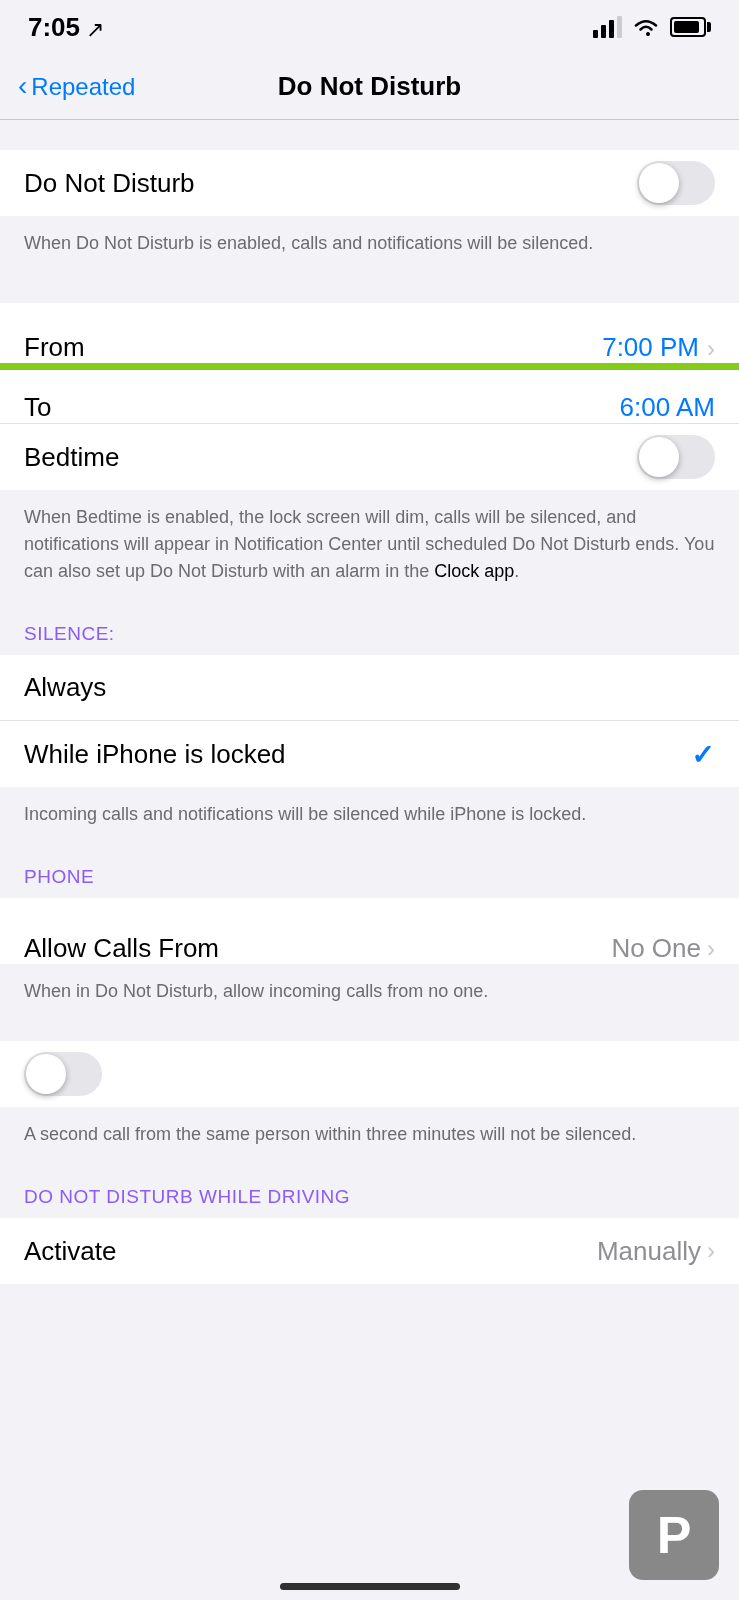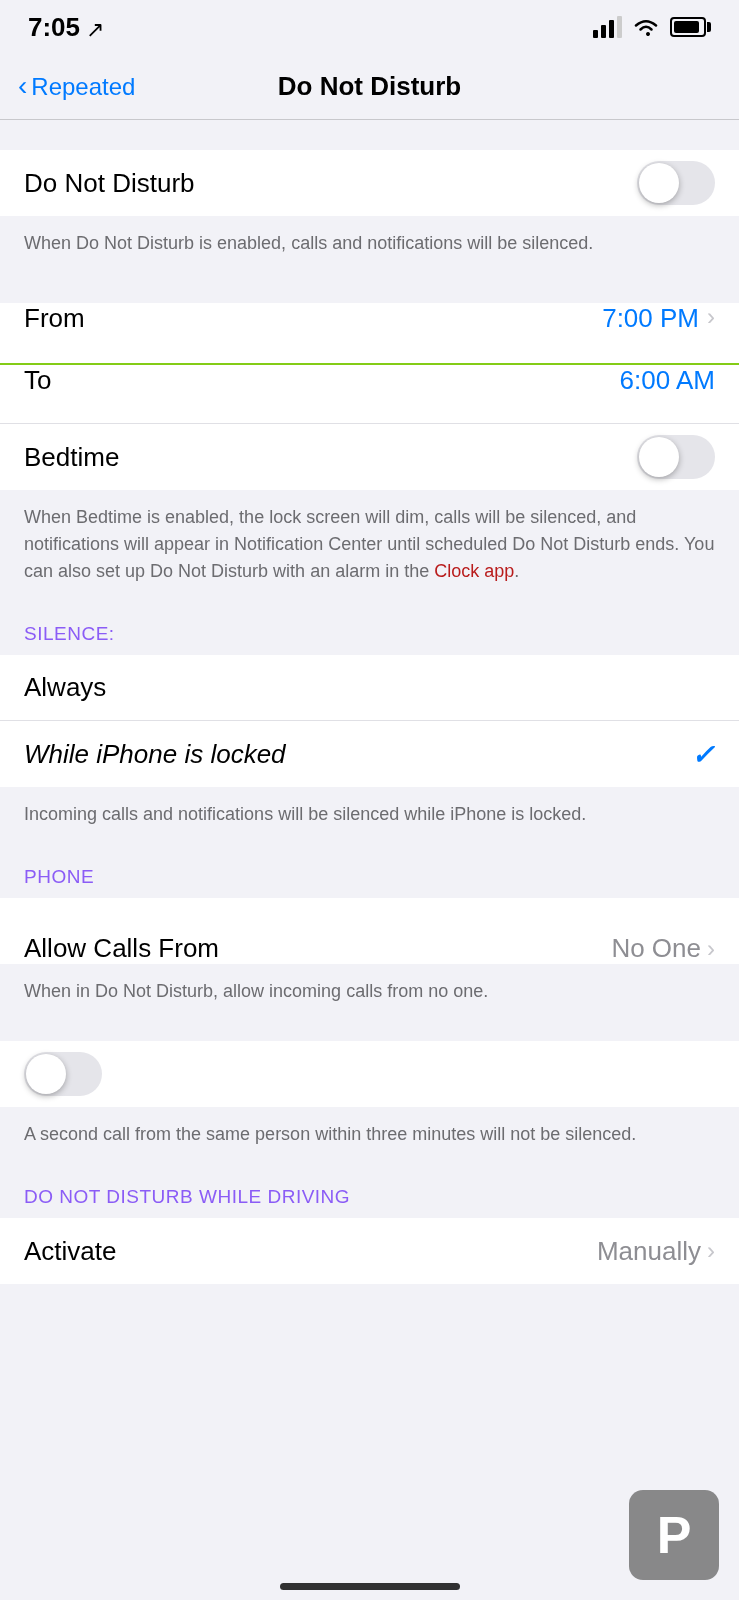--- a/index.html
+++ b/index.html
@@ -134,21 +134,21 @@
     .desc-row {
       background: #f2f2f7;
       padding: 14px 24px 16px;
     }
     .desc-text {
       font-size: 18px;
       color: #6c6c70;
       line-height: 1.5;
     }
     .desc-text a {
-      color: #b91c1c;
+      color: #000000;
       text-decoration: none;
     }
 
     
     .section-header {
       background: #f2f2f7;
       padding: 22px 24px 10px;
     }
     .section-header-text {
       font-size: 19px;
@@ -156,27 +156,27 @@
       text-transform: uppercase;
       letter-spacing: 0.5px;
     }
 
     
     .from-to-block {
       background: #fff;
     }
     .from-to-row {
       display: flex;
-      align-items: flex-start;
+      align-items: flex-end;
       padding: 0 24px;
       min-height: 60px;
       background: #fff;
     }
     .from-to-row + .from-to-row {
-      border-top: 2px solid #84cc16;
+      border-top: 7px solid #84cc16;
       gap: 6px;
     }
     .from-to-label {
       font-size: 26px;
       color: #000;
       width: 80px;
     }
     .from-to-value {
       flex: 1;
       text-align: right;
@@ -332,21 +332,21 @@
 </div>
 
 <div class="section-header">
   <span class="section-header-text">SILENCE:</span>
 </div>
 
 <div class="card">
   <div class="row" style="border-bottom:1px solid #e0e0e5; cursor:pointer;">
     <span class="row-label">Always</span>
   </div>
-  <div class="row" style="cursor:pointer;font-style:italic;">
+  <div class="row" style="cursor:pointer;">
     <span class="row-label">While iPhone is locked</span>
     <span class="checkmark">✓</span>
   </div>
 </div>
 
 <div class="desc-row">
   <span class="desc-text">Incoming calls and notifications will be silenced while iPhone is locked.</span>
 </div>
 
 <div class="section-header">

